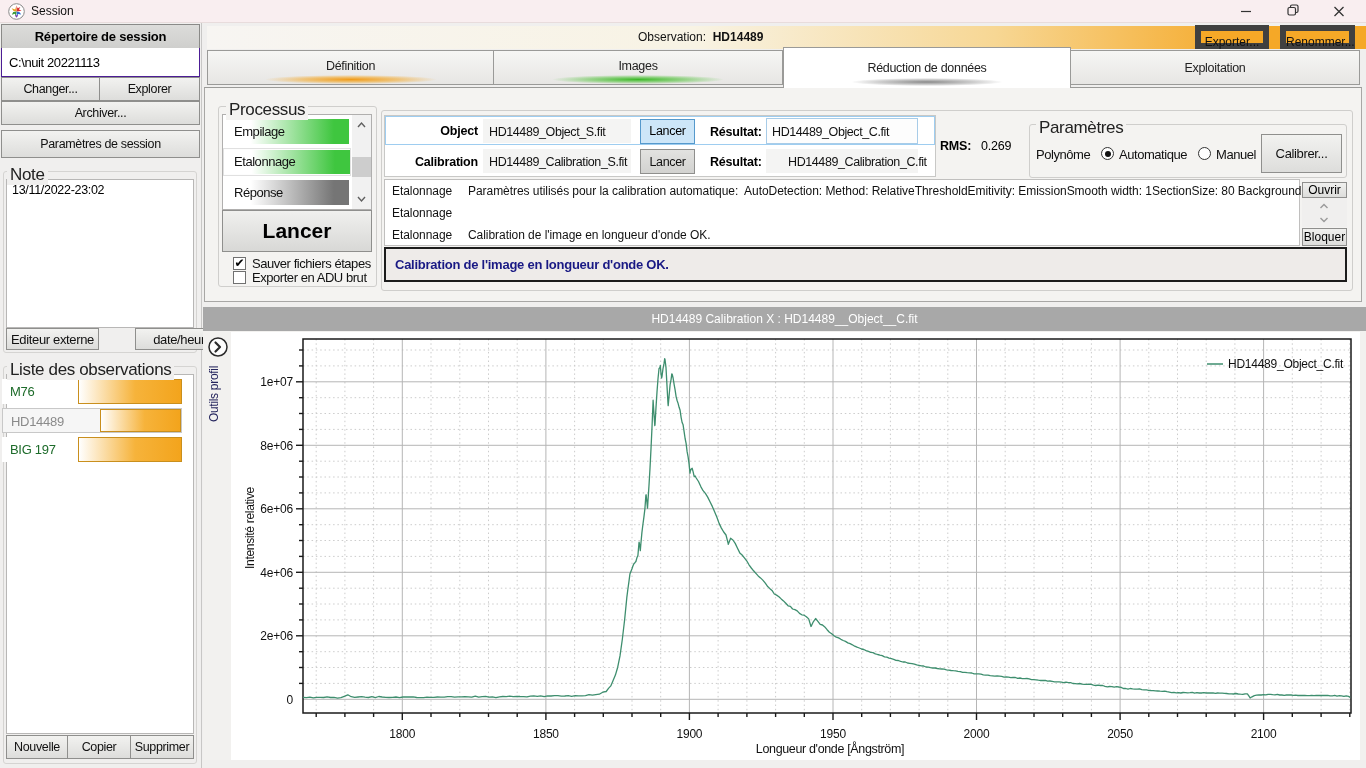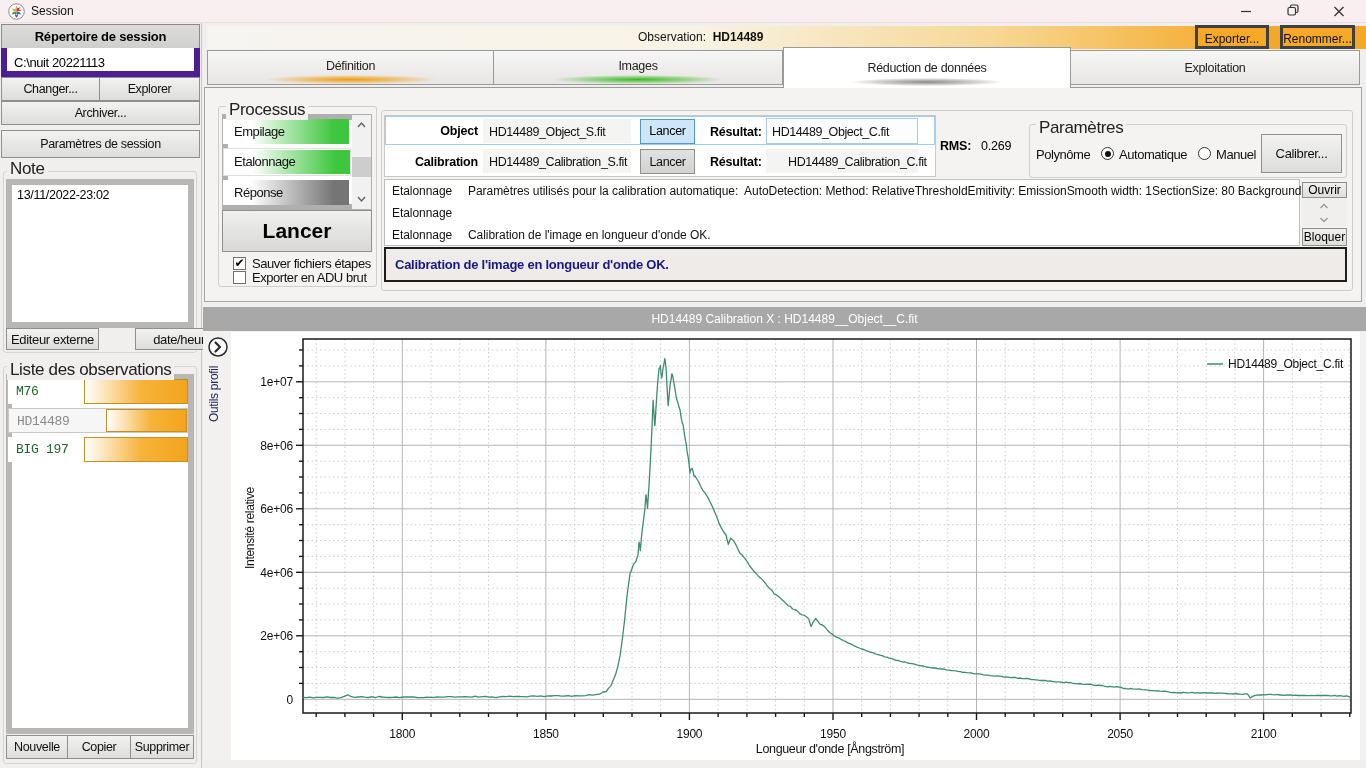--- a/index.html
+++ b/index.html
@@ -5,30 +5,30 @@
 * { margin:0; padding:0; box-sizing:border-box; }
 html,body { width:1366px; height:768px; overflow:hidden; font-family:"Liberation Sans",sans-serif; background:#f0efee; }
 .abs { position:absolute; }
 
 #titlebar { left:0; top:0; width:1366px; height:23px; background:#f9eef0; border-bottom:1px solid #e8dcdc; }
 #titletext { left:31px; top:4px; font-size:12px; color:#111; }
 
 #leftpanel { left:0; top:23px; width:202px; height:745px; background:#f0efee; border-right:1px solid #c8c7c6; }
 .grayhdr { background:linear-gradient(#dcdcda,#cfcfcd); border:1px solid #8a8a88; }
 .btn { background:linear-gradient(#f2f2f0,#dddddb); border:1px solid #8f8f8d; font-size:12.5px; letter-spacing:-0.35px; color:#111; text-align:center; display:flex; align-items:center; justify-content:center; }
-.whitebox { background:#fff; border:6px solid #4c1d95; }
+.whitebox { background:#fff; border:1px solid #4c1d95; }
 .grouplbl { font-size:17px; letter-spacing:-0.35px; color:#222; background:#f0efee; padding:0 3px; z-index:3; }
 .groupbox { border:1px solid #d5d4d2; border-radius:3px; }
 
-.obsrow { left:8px; width:180px; height:25px; background:#fff;font-family:Liberation Mono, monospace; }
+.obsrow { left:2px; width:180px; height:25px; background:#fff; }
 .obsgrad { position:absolute; left:76px; right:0; top:0; bottom:0; background:linear-gradient(90deg,#ffffff,#f6b33b 55%,#f3a41c); border:1px solid #c98f1d; }
 .obstxt { position:absolute; left:8px; top:5px; font-size:13px; letter-spacing:-0.3px; color:#1d6b2a; z-index:2; }
 
 #obsbar { left:207px; top:26px; width:1159px; height:23px; background:linear-gradient(90deg,#f7f5f2 0%,#f8f3e4 42%,#f7d794 68%,#f5a827 90%); }
-.obtn { top:25px; height:24px; background:#f6a827; border:3px solid #404040; font-size:12px; color:#111; text-align:center; line-height:22px; }
+.obtn { top:25px; height:24px; background:#f6a827; border:6px solid #404040; font-size:12px; color:#111; text-align:center; line-height:22px; }
 .tab { top:50px; height:35px; background:linear-gradient(#f6f6f4,#e7e6e4); border:1px solid #9a9a98; border-left:none; font-size:12.5px; letter-spacing:-0.3px; color:#222; text-align:center; overflow:hidden; }
 .tabglow { position:absolute; left:50%; bottom:0px; transform:translateX(-50%); width:170px; height:9px; border-radius:50%; }
 #tabactive { top:47px; height:41px; background:#fff; border:1px solid #9a9a98; border-bottom:none; z-index:4; }
 
 #tabpage { left:204px; top:87px; width:1158px; height:215px; background:#f4f3f1; border:1px solid #a8a7a5; border-top:1px solid #9a9a98; }
 
 .fld13 { font-size:13px; letter-spacing:-0.45px; color:#111; }
 .file { font-size:12.5px; letter-spacing:-0.4px; color:#111; }
 .bold13 { font-size:12.5px; letter-spacing:-0.2px; font-weight:bold; color:#000; }
 #lancerbig { left:222px; top:210px; width:150px; height:42px; background:linear-gradient(#f0f0ee,#d8d8d6); border:1px solid #8f8f8d; font-size:21px; font-weight:bold; text-align:center; line-height:40px; }
@@ -64,21 +64,21 @@
 
 <div class="abs" id="leftpanel"></div>
 <div class="abs grayhdr" style="left:1px;top:24px;width:199px;height:25px;font-size:13px;letter-spacing:-0.2px;font-weight:bold;text-align:center;line-height:24px;">Répertoire de session</div>
 <div class="abs whitebox" style="left:1px;top:48px;width:199px;height:29px;border-top:none;font-size:13px;letter-spacing:-0.4px;padding:7px 0 0 7px;">C:\nuit 20221113</div>
 <div class="abs btn" style="left:1px;top:77px;width:99px;height:24px;">Changer...</div>
 <div class="abs btn" style="left:99px;top:77px;width:101px;height:24px;">Explorer</div>
 <div class="abs btn" style="left:1px;top:101px;width:199px;height:24px;">Archiver...</div>
 <div class="abs btn" style="left:1px;top:130px;width:199px;height:28px;">Paramètres de session</div>
 
 <div class="abs groupbox" style="left:3px;top:171px;width:194px;height:182px;"></div>
-<div class="abs grouplbl" style="left:7px;top:159px;">Note</div>
+<div class="abs grouplbl" style="left:7px;top:165px;">Note</div>
 <div class="abs whitebox" style="left:6px;top:179px;width:188px;height:149px;border-color:#b8b7b6;font-size:12.5px;letter-spacing:-0.3px;padding:3px 0 0 5px;">13/11/2022-23:02</div>
 <div class="abs btn" style="left:6px;top:328px;width:93px;height:22px;font-size:13px;">Editeur externe</div>
 <div class="abs btn" style="left:99px;top:328px;width:95px;height:22px;font-size:13px;margin-left:36px;">date/heure</div>
 
 <div class="abs groupbox" style="left:3px;top:366px;width:194px;height:398px;"></div>
 <div class="abs grouplbl" style="left:7px;top:360px;">Liste des observations</div>
 <div class="abs whitebox" style="left:6px;top:374px;width:188px;height:360px;border-color:#b8b7b6;"></div>
 <div class="abs obsrow" style="top:379px;">
     <div class="obsgrad"></div>
     <span class="obstxt">M76</span>

